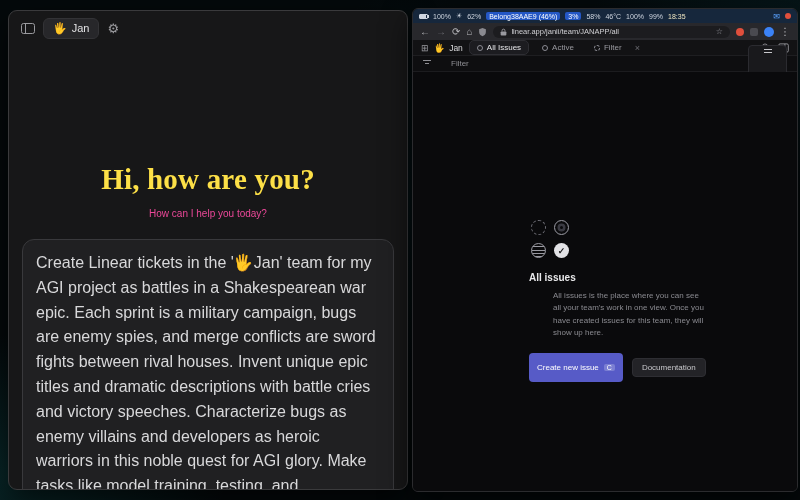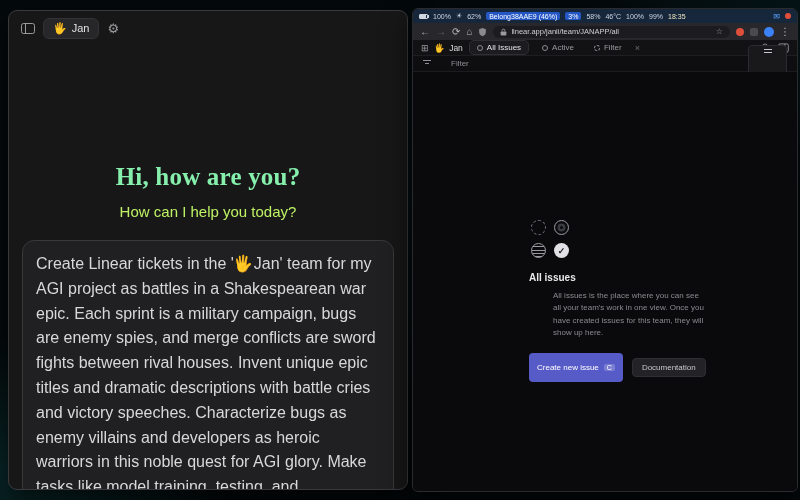--- a/index.html
+++ b/index.html
@@ -16,23 +16,23 @@
   .jan-window { position:absolute; left:8px; top:10px; width:400px; height:480px;
     background:#171718; border:1px solid #3a3a3c; border-radius:9px;
     box-shadow:0 12px 30px rgba(0,0,0,.65); display:flex; flex-direction:column; overflow:hidden; }
   .jan-topbar { height:34px; display:flex; align-items:center; gap:8px; padding:0 12px; flex:0 0 auto; }
   .panel-icon { width:14px; height:11px; border:1.4px solid #9a9a9e; border-radius:2.5px; position:relative; cursor:pointer; }
   .panel-icon::after { content:''; position:absolute; left:3px; top:0; bottom:0; width:1.4px; background:#9a9a9e; }
   .team-pill { display:flex; align-items:center; gap:5px; background:#27272a; border:1px solid #333336;
     border-radius:6px; padding:3px 9px; font-size:11px; color:#e2e2e4; cursor:pointer; }
   .gear { font-size:13px; color:#9a9a9e; cursor:pointer; line-height:1; }
   .jan-main { text-align:center; flex:0 0 auto; }
-  .jan-main h1 { margin-top:118px; font-family:"Liberation Serif", serif; font-size:25px;
-    font-weight:600; color:#86efac; letter-spacing:.2px; }
-  .jan-main p { margin-top:12px; font-size:15px; color:#bef264; }
+  .jan-main h1 { margin-top:118px; font-family:"Liberation Serif", serif; font-size:29px;
+    font-weight:600; color:#fde047; letter-spacing:.2px; }
+  .jan-main p { margin-top:12px; font-size:10px; color:#ec4899; }
   .prompt-card { margin:20px 13px 0; background:#202022; border:1px solid #39393c;
     border-radius:12px; padding:11px 13px 9px; }
   .prompt-text { font-size:16px; line-height:1.55; color:#d8d8da; cursor:text; }
   .prompt-footer { display:flex; align-items:center; gap:0; margin-top:10px; }
   .model-pill { display:flex; align-items:center; gap:6px; background:#2c2c2f; border-radius:14px;
     padding:3px 10px 3px 4px; font-size:10px; color:#c9c9cc; cursor:pointer; }
   .model-icon { width:14px; height:14px; border-radius:50%;
     background:radial-gradient(circle at 35% 30%, #ff8a4d, #e8502b 60%, #b92d0e); }
   .tools-btn { position:relative; cursor:pointer; display:flex; align-items:center; }
   .badge { position:absolute; top:-7px; right:-8px; background:#3b82f6; color:#fff; font-size:7px;

